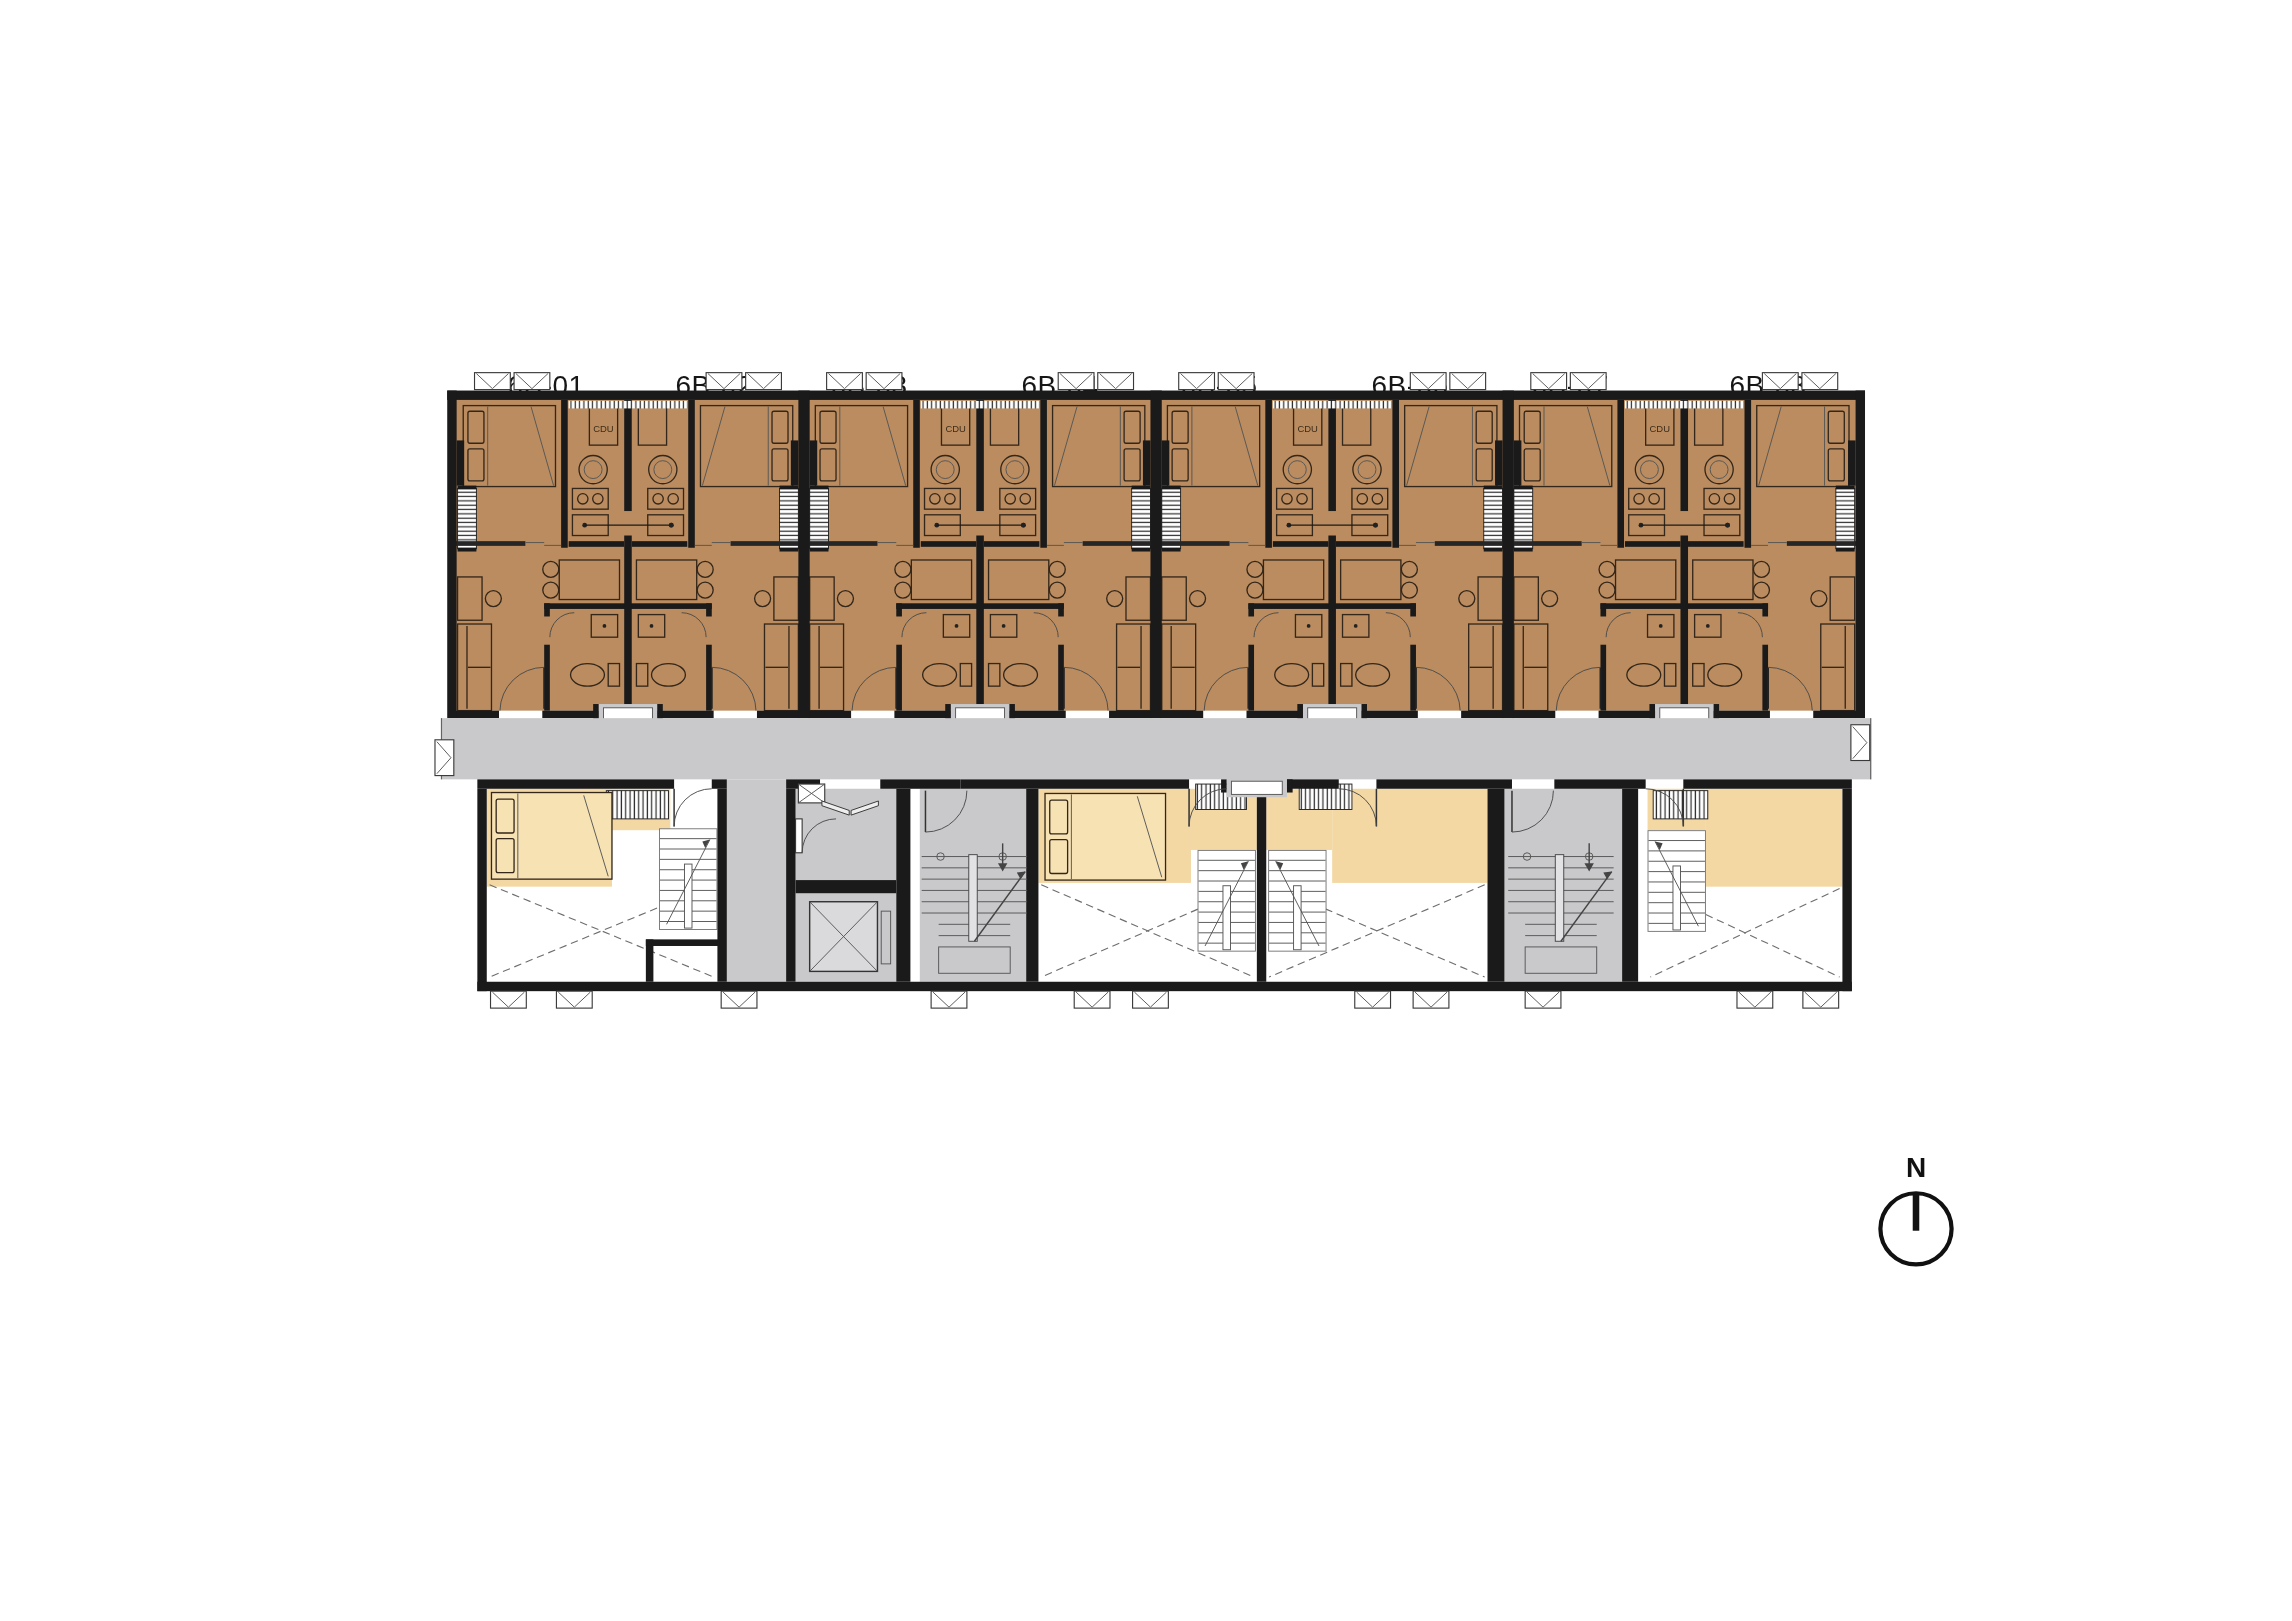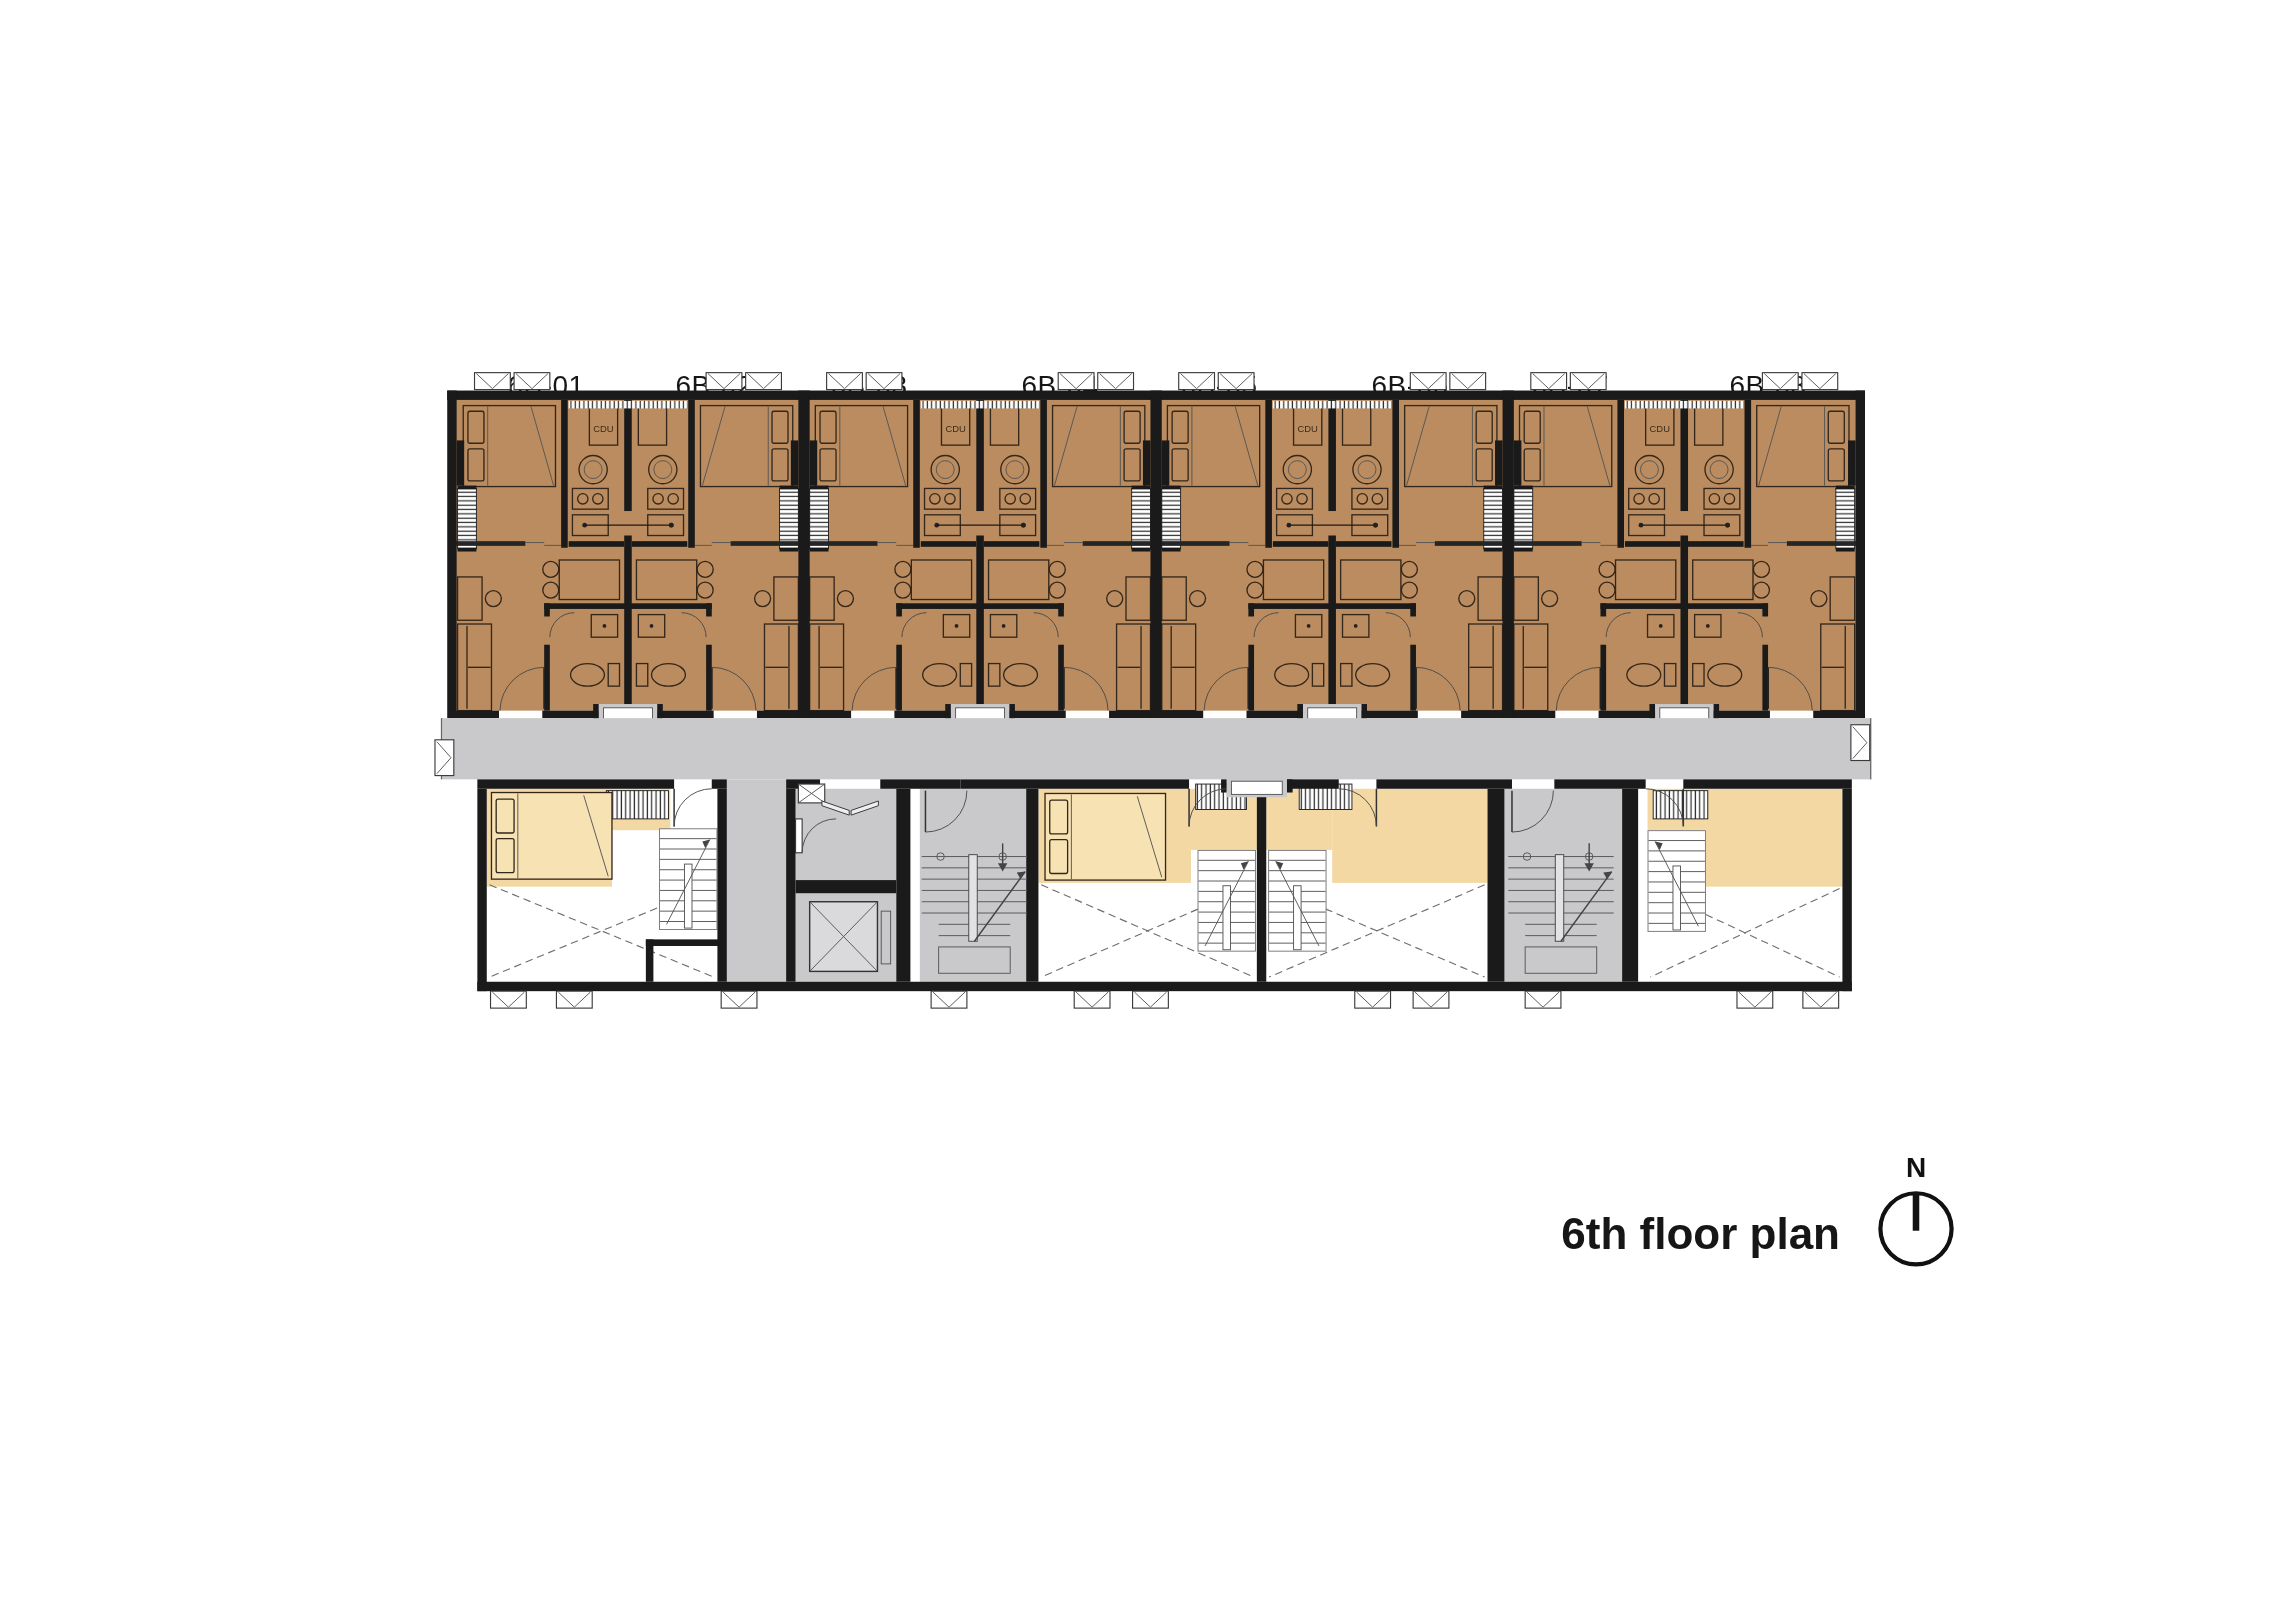--- a/index.html
+++ b/index.html
@@ -353,23 +353,20 @@
           <use href="#bowtieH" x="1203" y="1053"></use>
         <use href="#bowtieH" x="1439" y="1053"></use>
           <use href="#bowtieH" x="1501" y="1053"></use>
         <use href="#bowtieH" x="1620" y="1053"></use>
         <use href="#bowtieH" x="1845" y="1053"></use>
           <use href="#bowtieH" x="1915" y="1053"></use>
       </g>
     </g>
   </svg>
 
-  <div class="caption">
-    <span>6th floor plan</span>
-  </div>
   <div class="north">
     <span class="nlabel">N</span>
     <svg width="94" height="89" viewBox="0 0 100 95">
       <circle cx="50" cy="50" r="38" fill="#fff" stroke="#111" stroke-width="4.5"></circle>
       <rect x="46.5" y="12" width="7" height="40" fill="#111"></rect>
     </svg>
   </div>
 
 </div>
 

